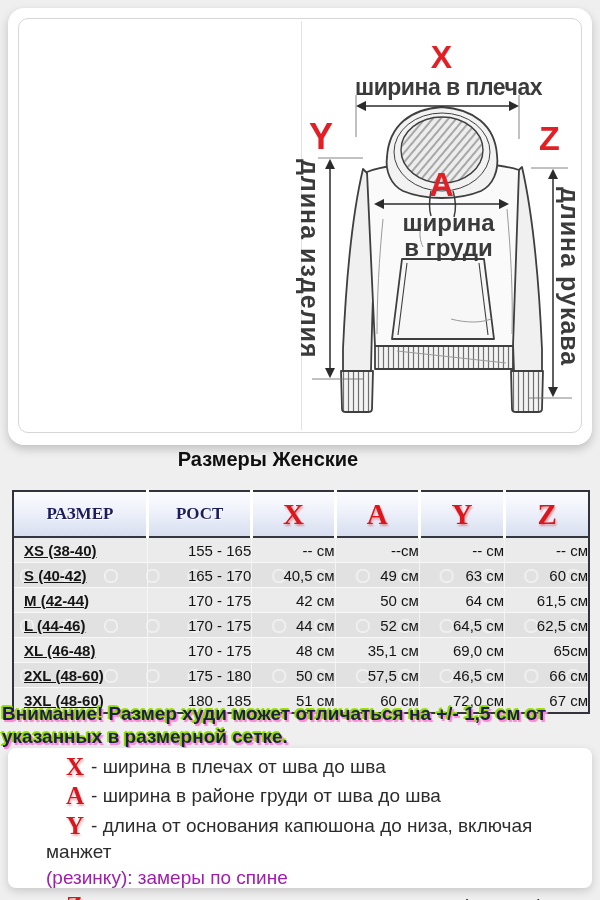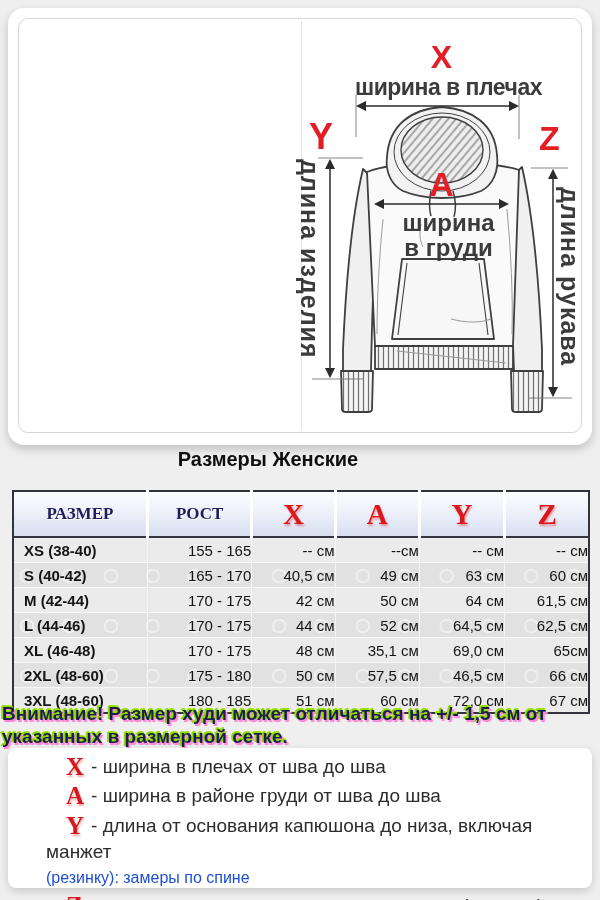--- a/index.html
+++ b/index.html
@@ -36,38 +36,38 @@
               table-layout:fixed;border:2px solid #33333b;background:#ebebeb;margin-top:13px;}
   .size-table thead th{height:44px;background:linear-gradient(180deg,#fbfcff 0%,#eef1fa 45%,#d7def0 100%);
               border-right:3px solid #fff;border-bottom:2px solid #35353d;
               font-family:"Liberation Serif",serif;padding:0;}
   .size-table thead th:last-child{border-right:none;}
   .h-text{font-size:17px;color:#1d1d5e;text-shadow:1px 1px 0 #ffffff;}
   .h-letter{font-size:29px;color:#dc161c;text-shadow:1px 2px 2px rgba(220,22,28,.40);}
   .size-table tbody td{height:24px;font-size:15px;color:#141414;text-align:right;padding:0;
               border-right:1px solid #f4f4f4;border-bottom:1px solid #f8f8f8;}
   .size-table tbody td:last-child{border-right:none;}
-  .size-table tbody td.c-size{text-align:left;padding-left:10px;font-weight:bold;}
+  .size-table tbody td.c-size{text-align:left;padding-left:10px;font-weight:bold;text-decoration:underline;}
   .size-table tbody tr:nth-child(odd){background:#ebebeb;}
   .size-table tbody tr:nth-child(even){background:#e1e1e1;
       background-image:radial-gradient(circle 9px at 14px 13px,transparent 5px,rgba(255,255,255,.45) 5.5px,rgba(255,255,255,.45) 7px,transparent 7.5px);
       background-size:42px 26px;}
 
   
   .warning{position:absolute;left:2px;top:702px;width:556px;font-size:19px;line-height:23px;
            font-weight:bold;color:#1e1e4e;
            text-shadow:-1px -1px 0 #8fdc00,-2px -1px 0 #8fdc00,-1px -2px 0 #9ce400,
                         1px 2px 0 #ff8ad8,2px 2px 1px #ff8ad8;}
 
   
   .legend-card{position:absolute;left:8px;top:748px;width:584px;height:140px;background:#fff;
                border-radius:8px;box-shadow:0 3px 9px rgba(0,0,0,.16);
                padding:6px 18px;box-sizing:border-box;}
   .legend-item{padding-left:20px;text-indent:20px;font-size:19px;color:#2d2d2d;line-height:26px;}
-  .legend-cont{padding-left:20px;font-size:16px;color:#1d4ed8;line-height:26px;}
+  .legend-cont{padding-left:20px;font-size:19px;color:#a21caf;line-height:26px;}
   .legend-letter{display:inline-block;text-indent:0;font-family:"Liberation Serif",serif;
                  font-weight:bold;font-size:25px;color:#d8161c;line-height:1;
                  text-shadow:1px 2px 2px rgba(216,22,28,.35);margin-right:7px;vertical-align:-2px;}
   .mt2{margin-top:2px}.mt3{margin-top:3px}.mt4{margin-top:4px}
 </style>
 </head>
 <body>
 
 <div class="top-card">
   <div class="inner-box">

